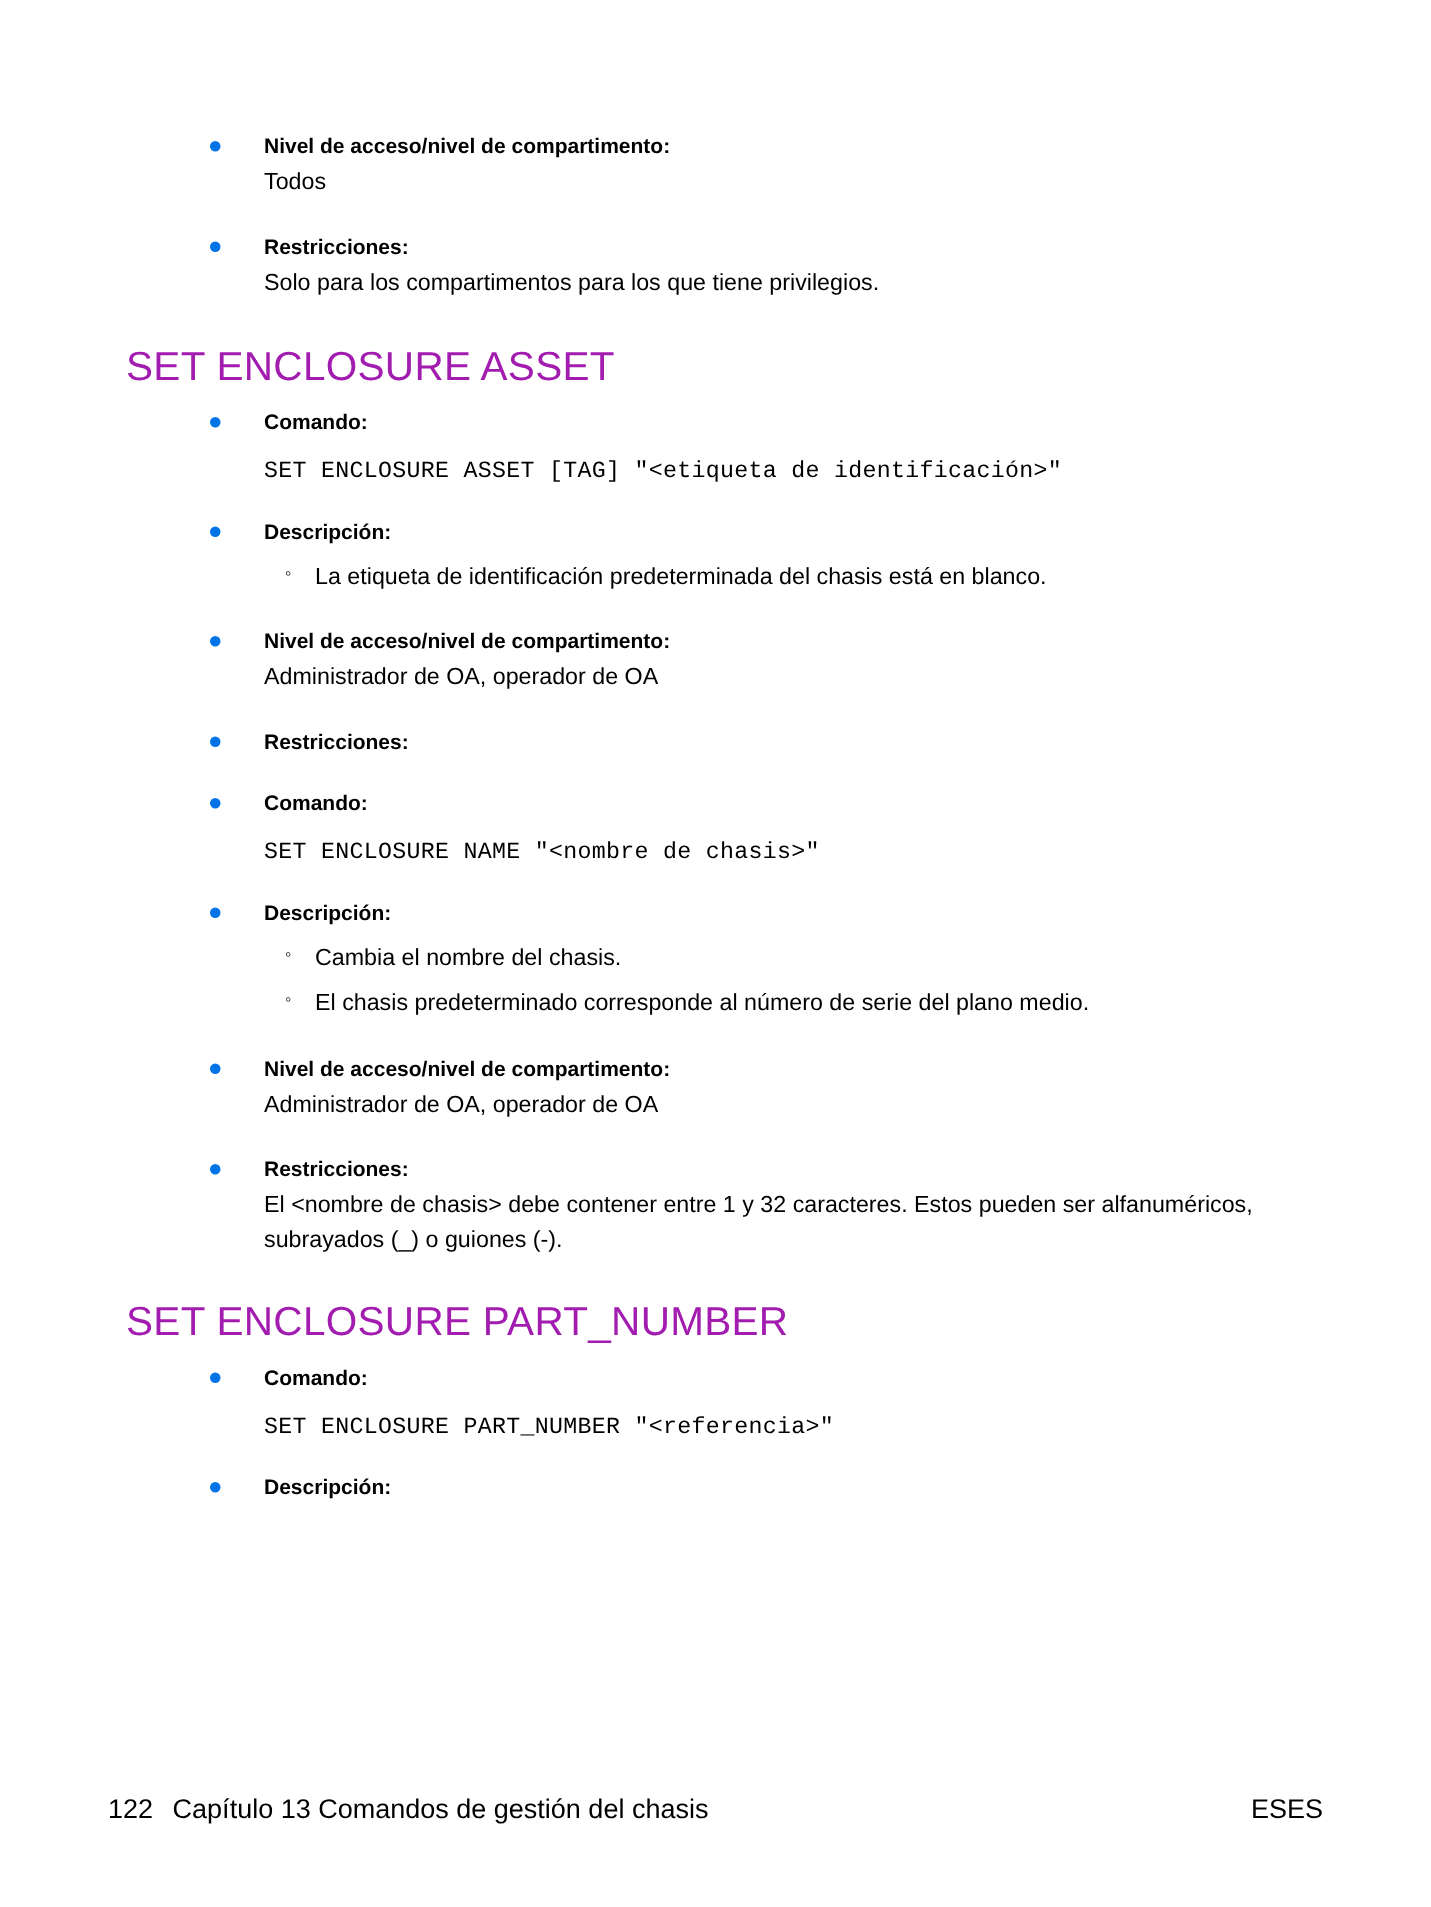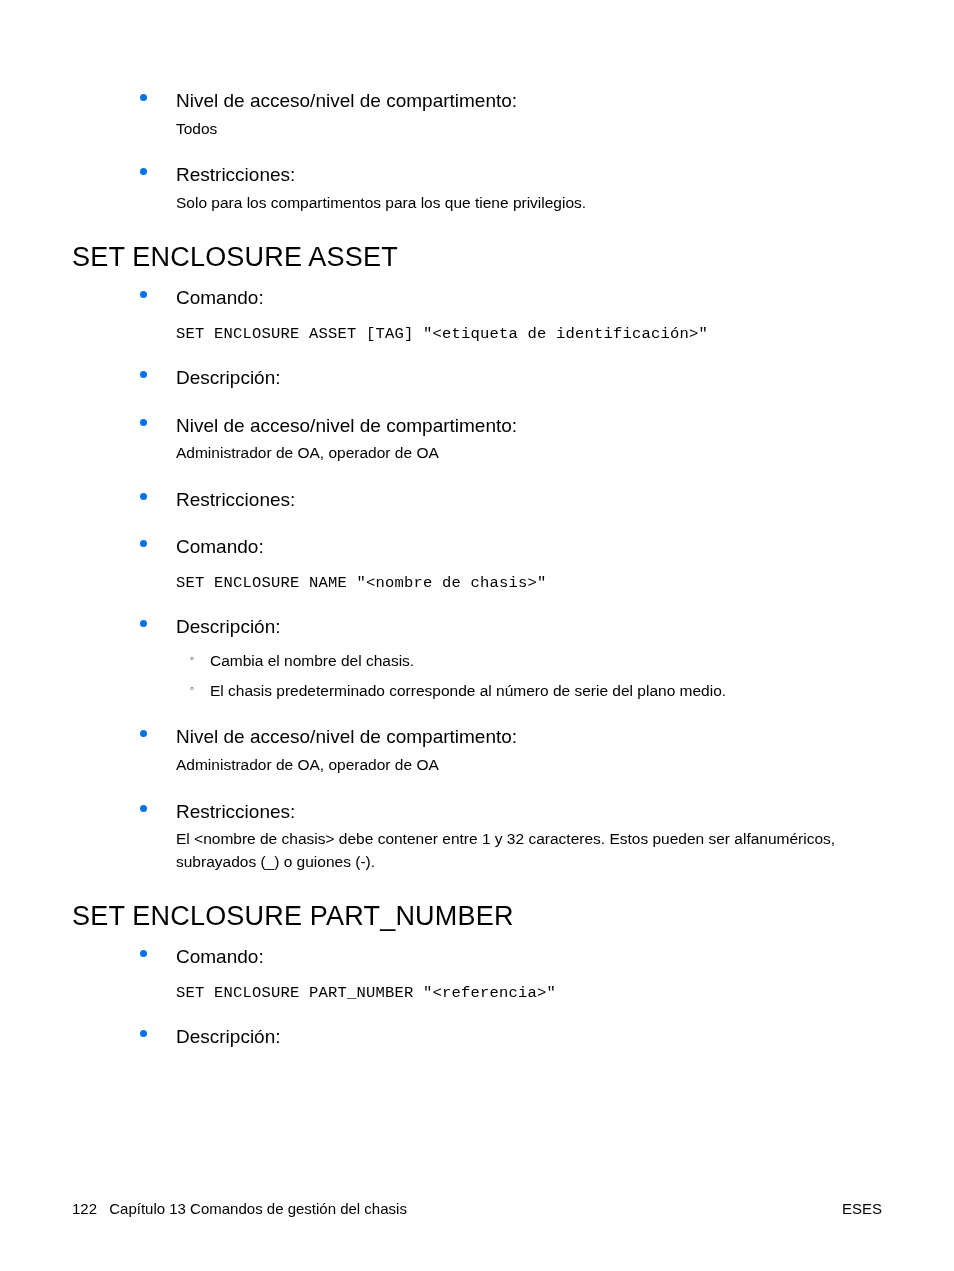--- a/index.html
+++ b/index.html
@@ -11,24 +11,24 @@
     width: 954px;
     height: 1271px;
     position: relative;
     font-family: Arial, Helvetica, sans-serif;
     color: #000;
   }
   .page {
     padding: 88px 70px 0 72px;
   }
   h2.section-heading {
-    color: #000000;
+    color: #a21caf;
     font-size: 27px;
     font-weight: 400;
-    margin: 28px 0 12px 0;
+    margin: 28px 0 12px 12px;
     letter-spacing: 0.2px;
   }
   ul.bullets {
     list-style: none;
     margin: 0 0 0 68px;
     padding: 0;
   }
   ul.bullets > li {
     position: relative;
     margin: 0 0 22px 0;
@@ -38,22 +38,22 @@
     content: "";
     position: absolute;
     left: 0;
     top: 6px;
     width: 7px;
     height: 7px;
     background: #0073e6;
     border-radius: 50%;
   }
   .label {
-    font-weight: 400;
-    font-size: 19px;
+    font-weight: 700;
+    font-size: 14px;
     line-height: 1.35;
   }
   .body-text {
     font-size: 15.5px;
     line-height: 1.45;
     margin-top: 4px;
   }
   .code-text {
     font-family: "Courier New", Courier, monospace;
     font-size: 15.5px;
@@ -79,21 +79,21 @@
     top: 0;
     color: #000;
     font-size: 12px;
   }
   .footer {
     position: absolute;
     left: 0;
     right: 0;
     bottom: 54px;
     padding: 0 72px;
-    font-size: 15px;
+    font-size: 18px;
     display: flex;
     justify-content: space-between;
   }
   .footer .left .pn { margin-right: 8px; }
 </style>
 </head>
 <body>
 
 <div class="page">
 
@@ -110,20 +110,21 @@
 
   <h2 class="section-heading">SET ENCLOSURE ASSET</h2>
   <ul class="bullets">
     <li>
       <div class="label">Comando:</div>
       <div class="code-text">SET ENCLOSURE ASSET [TAG] "&lt;etiqueta de identificación&gt;"</div>
     </li>
     <li>
       <div class="label">Descripción:</div>
       <ul class="sub">
+        <li>La etiqueta de identificación predeterminada del chasis está en blanco.</li>
       </ul>
     </li>
     <li>
       <div class="label">Nivel de acceso/nivel de compartimento:</div>
       <div class="body-text">Administrador de OA, operador de OA</div>
     </li>
     <li>
       <div class="label">Restricciones:</div>
     </li>
   </ul>

